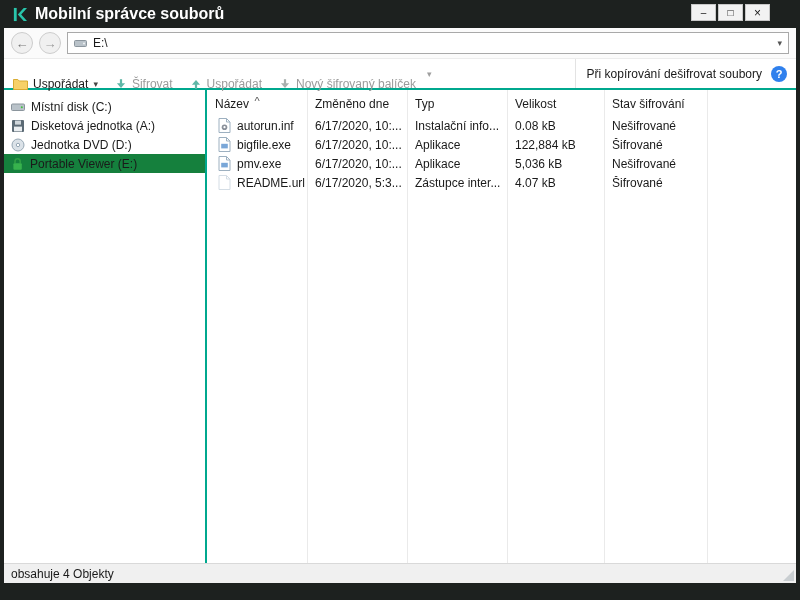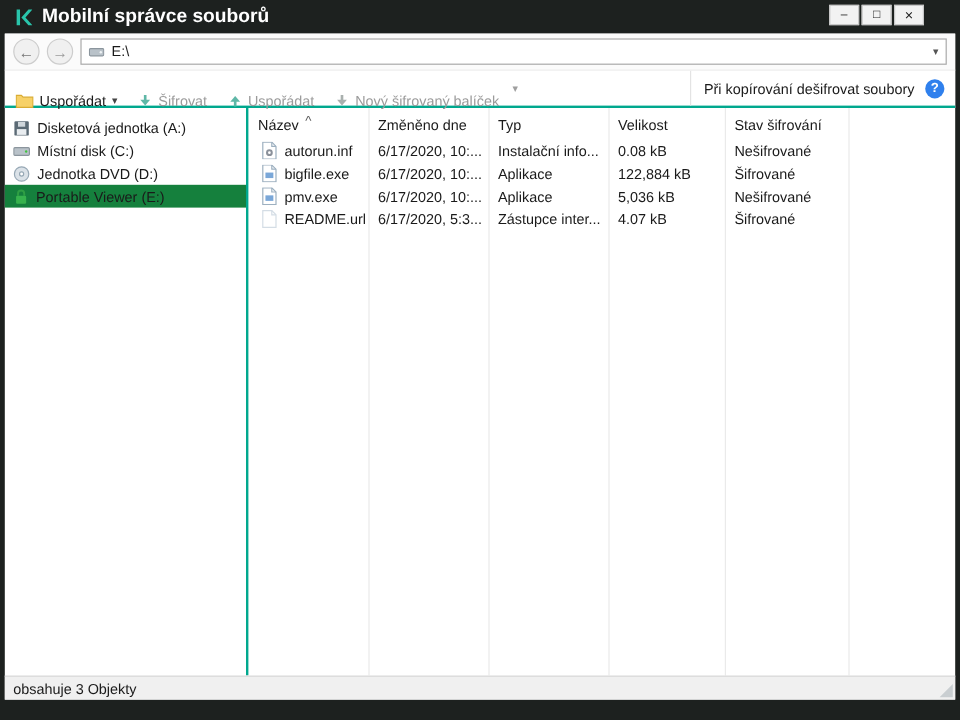--- a/index.html
+++ b/index.html
@@ -159,35 +159,35 @@
         <span class="help-icon">?</span>
       </div>
     </div>
 
     <div class="main">
 
       <div class="sidebar">
         <div class="side-item">
           <span class="ic">
             <svg width="14" height="14" viewBox="0 0 14 14">
+                <rect x="0.5" y="4" width="13" height="6.5" rx="1" fill="#b9c2c9" stroke="#8b959d"></rect>
+                <circle cx="10.8" cy="7.2" r="1" fill="#41c23f"></circle>
+              </svg>
+          </span>
+          <span>Místní disk (C:)</span>
+        </div>
+        <div class="side-item">
+          <span class="ic">
+            <svg width="14" height="14" viewBox="0 0 14 14">
                 <rect x="1" y="1" width="12" height="12" rx="1" fill="#5b6a75"></rect>
                 <rect x="4" y="1.6" width="6" height="4" fill="#cfd6db"></rect>
                 <rect x="3" y="7.6" width="8" height="4.8" fill="#e9edf0"></rect>
               </svg>
           </span>
           <span>Disketová jednotka (A:)</span>
-        </div>
-        <div class="side-item">
-          <span class="ic">
-            <svg width="14" height="14" viewBox="0 0 14 14">
-                <rect x="0.5" y="4" width="13" height="6.5" rx="1" fill="#b9c2c9" stroke="#8b959d"></rect>
-                <circle cx="10.8" cy="7.2" r="1" fill="#41c23f"></circle>
-              </svg>
-          </span>
-          <span>Místní disk (C:)</span>
         </div>
         <div class="side-item">
           <span class="ic">
             <svg width="14" height="14" viewBox="0 0 14 14">
                 <circle cx="7" cy="7" r="6" fill="#dbe2e8" stroke="#97a8b5"></circle>
                 <circle cx="7" cy="7" r="1.7" fill="#fff" stroke="#97a8b5"></circle>
               </svg>
           </span>
           <span>Jednotka DVD (D:)</span>
         </div>
@@ -286,18 +286,18 @@
           </div>
           <div class="cell">6/17/2020, 5:3...</div>
           <div class="cell">Zástupce inter...</div>
           <div class="cell">4.07 kB</div>
           <div class="cell">Šifrované</div>
         </div>
       </div>
     </div>
 
     <div class="statusbar">
-      <span>obsahuje 3 Objekty</span>
+      <span>obsahuje 4 Objekty</span>
       <div class="grip"></div>
     </div>
 
   </div>
 </div>
 
 </body></html>

